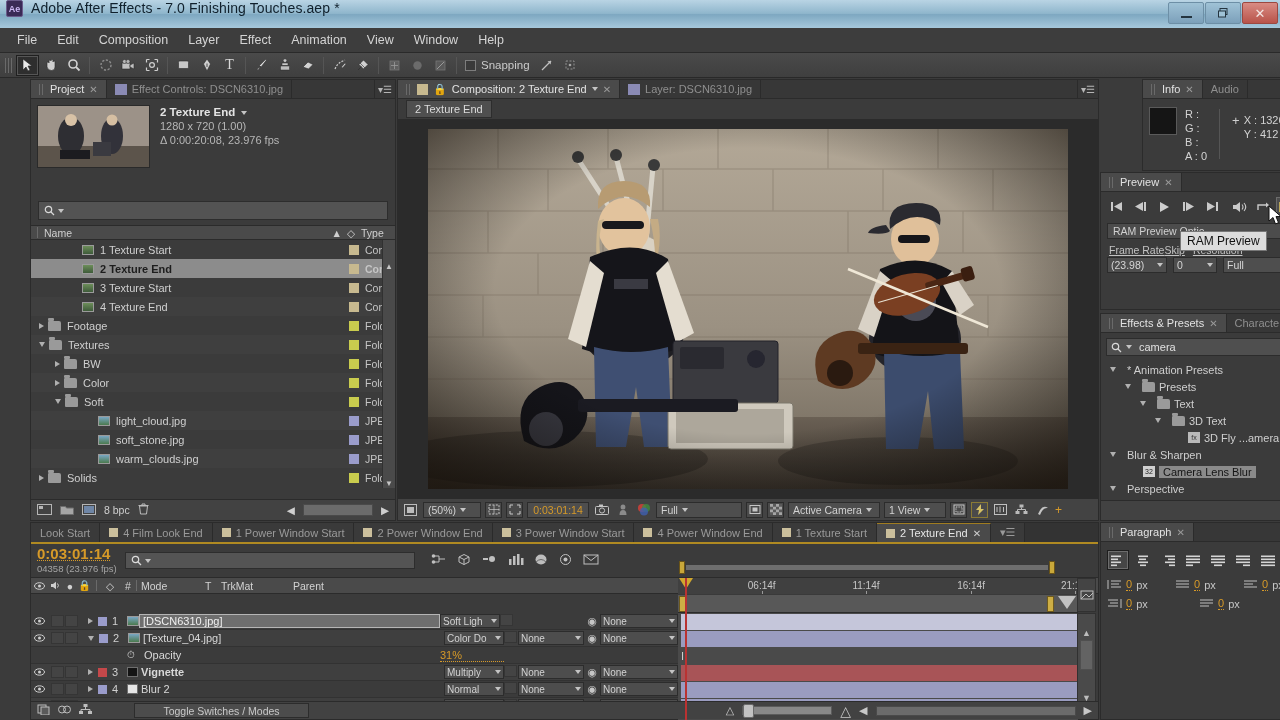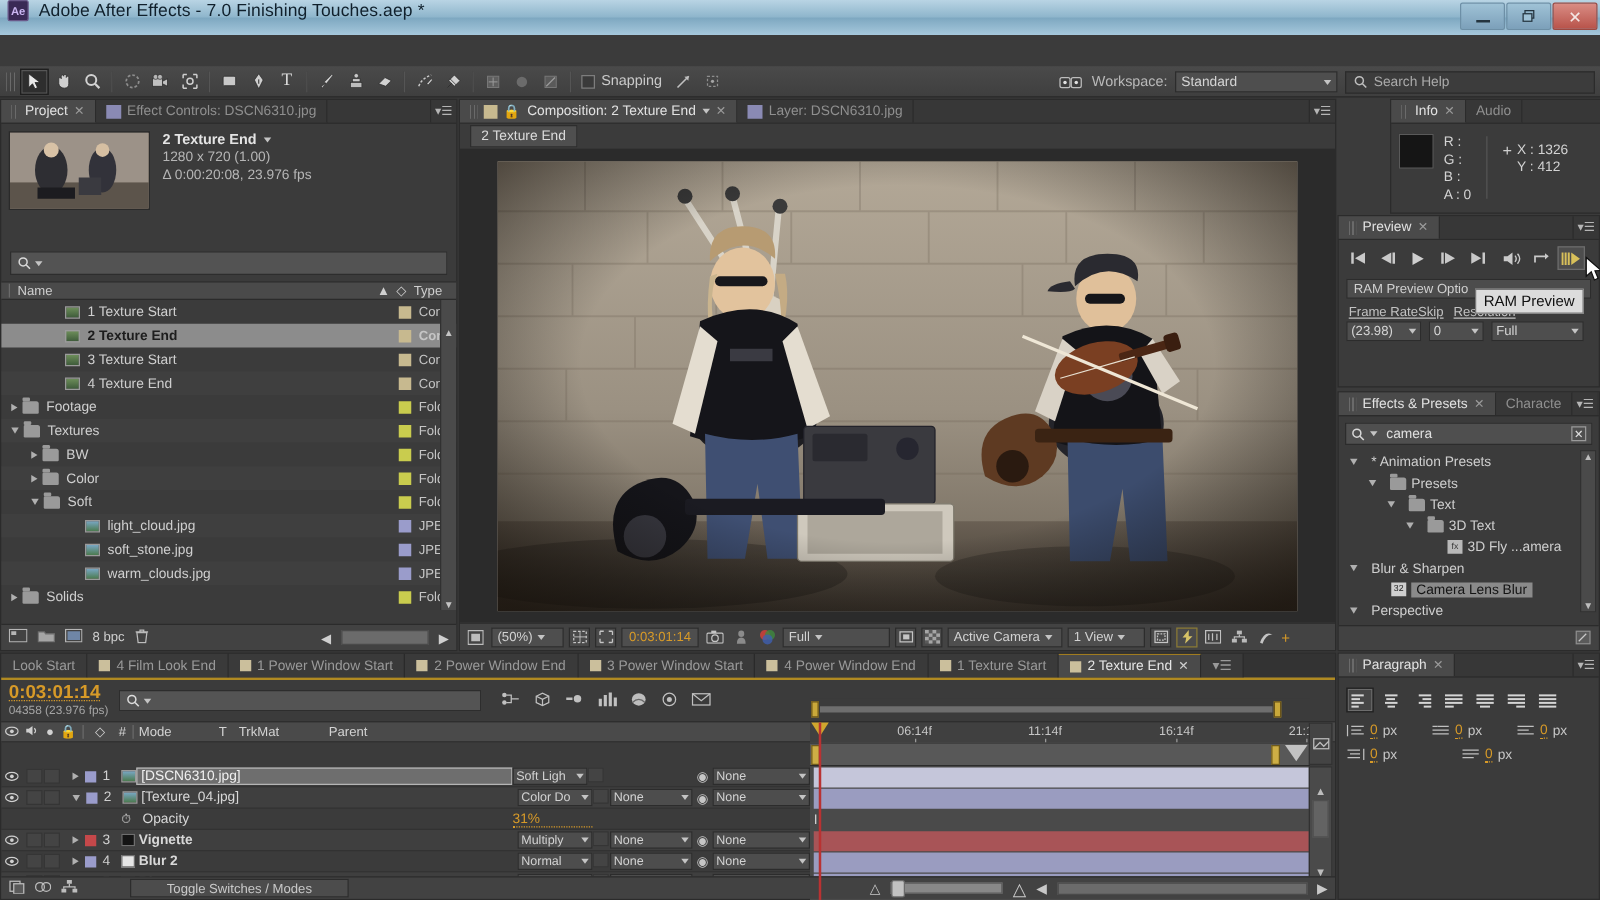--- a/index.html
+++ b/index.html
@@ -63,21 +63,21 @@
     width:130px;height:17px;background:#4e4e4e;border:1px solid #2c2c2c;
     display:flex;align-items:center;padding:0 4px; font-size:11px; color:#d5d5d5;
     justify-content:space-between;
   }
   .search-help{
     width:200px;height:18px;background:#3c3c3c;border:1px solid #2b2b2b;
     display:flex;align-items:center;gap:5px;padding:0 6px;font-size:11px;color:#aaa;
   }
 
   
-  .panel{ position:absolute; background:#3b3b3b; border:1px solid #2b2b2b;}
+  .panel{ position:absolute; background:#3b3b3b; border:1px solid #2b2b2b;margin-left:30px;}
   .ptabbar{ height:19px; background:#333; display:flex; align-items:stretch; border-bottom:1px solid #2b2b2b;}
   .ptab{ display:flex;align-items:center; gap:5px; padding:0 8px; font-size:11px; color:#8f8f8f;
     background:#373737; border-right:1px solid #2b2b2b;}
   .ptab.active{ background:#4a4a4a; color:#e2e2e2;}
   .ptab .x{ font-size:10px; color:#9a9a9a;}
   .ptab .dotg{width:6px;height:11px;
     background:repeating-linear-gradient(90deg,#6a6a6a 0 1px,transparent 1px 3px);}
   .ptab-fill{flex:1; background:#373737; border-right:1px solid #2b2b2b;}
   .pmenu{ width:20px; display:flex;align-items:center;justify-content:center; background:#373737; color:#b5b5b5; font-size:10px;}
 
@@ -228,20 +228,31 @@
             <rect x="3" y="1.5" width="7" height="6" fill="none" stroke="#24343f"></rect>
             <rect x="1.5" y="4" width="7" height="6" fill="#9fc2d6" stroke="#24343f"></rect>
           </svg>
       </div>
       <div class="win-btn close">
           <span style="font-size:13px">✕</span>
         </div>
     </div>
   </div>
 
+  <div class="menubar">
+    <div class="menu-item">File</div>
+    <div class="menu-item">Edit</div>
+    <div class="menu-item">Composition</div>
+    <div class="menu-item">Layer</div>
+    <div class="menu-item">Effect</div>
+    <div class="menu-item">Animation</div>
+    <div class="menu-item">View</div>
+    <div class="menu-item">Window</div>
+    <div class="menu-item">Help</div>
+  </div>
 
   <div class="toolbar">
     <div class="grip"></div>
     <div class="tool sel">
       <svg width="13" height="14" viewBox="0 0 13 14">
           <path d="M2 1 L2 12 L5 9 L7 13 L9 12 L7 8 L11 8 Z" fill="#e8e8e8" stroke="#222" stroke-width=".6"></path>
         </svg>
     </div>
     <div class="tool">
       <svg width="14" height="14" viewBox="0 0 14 14">
@@ -347,42 +358,20 @@
           <path d="M11 3 L7.5 3.3 L10.7 6.5 Z" fill="#c0c0c0"></path>
         </svg>
     </div>
     <div class="tool">
       <svg width="14" height="14" viewBox="0 0 14 14">
           <rect x="3" y="3" width="8" height="8" fill="none" stroke="#8f8f8f" stroke-width="1" stroke-dasharray="2 1.5"></rect>
           <circle cx="7" cy="7" r="1.3" fill="#a5a5a5"></circle>
         </svg>
     </div>
 
-    <div class="ws-area">
-      <div style="display:flex;align-items:center">
-        <svg width="20" height="12" viewBox="0 0 20 12">
-            <rect x="1" y="2" width="8" height="8" rx="1.5" fill="#3d3d3d" stroke="#bdbdbd" stroke-width="1"></rect>
-            <circle cx="5" cy="6" r="1.4" fill="#e0e0e0"></circle>
-            <rect x="10" y="2" width="8" height="8" rx="1.5" fill="#3d3d3d" stroke="#bdbdbd" stroke-width="1"></rect>
-            <circle cx="14" cy="6" r="1.4" fill="#e0e0e0"></circle>
-          </svg>
-      </div>
-      <div class="ws-label">Workspace:</div>
-      <div class="ws-select">
-        <span>Standard</span>
-        <span class="caret"></span>
-      </div>
-      <div class="search-help">
-        <svg width="11" height="11" viewBox="0 0 11 11">
-            <circle cx="4.5" cy="4.5" r="3.2" fill="none" stroke="#bdbdbd" stroke-width="1.2"></circle>
-            <line x1="7" y1="7" x2="10" y2="10" stroke="#bdbdbd" stroke-width="1.3"></line>
-          </svg>
-        <span>Search Help</span>
-      </div>
-    </div>
   </div>
 
   <div class="panel" id="project">
     <div class="ptabbar">
       <div class="ptab active">
         <span class="dotg"></span>
         <span>Project</span>
         <span class="x">✕</span>
       </div>
       <div class="ptab">
@@ -1416,21 +1405,21 @@
           <span style="width:4px"></span>
           <span class="sbox"></span>
           <span class="sbox" style="margin-left:1px"></span>
           <span style="width:10px"></span>
           <span class="tri"></span>
           <span style="width:5px"></span>
           <span class="lcolor" style="background:#9a9ccb"></span>
           <span class="lnum">4</span>
           <span style="width:4px"></span>
           <span style="width:11px;height:10px;display:inline-block;background:#e6e6e6;border:1px solid #6e6e6e"></span>
-          <span class="lname" style="font-weight:bold">Blur 2</span>
+          <span class="lname" style="font-weight:normal">Blur 2</span>
           <span class="modesel">
             <span>Normal</span>
             <span class="caret"></span>
           </span>
           <span class="tcell"><span class="sbox" style="display:inline-block"></span></span>
           <span class="trkmat">
             <span>None</span>
             <span class="caret"></span>
           </span>
           <span style="width:16px;text-align:center;color:#c6c6c6">◉</span>

